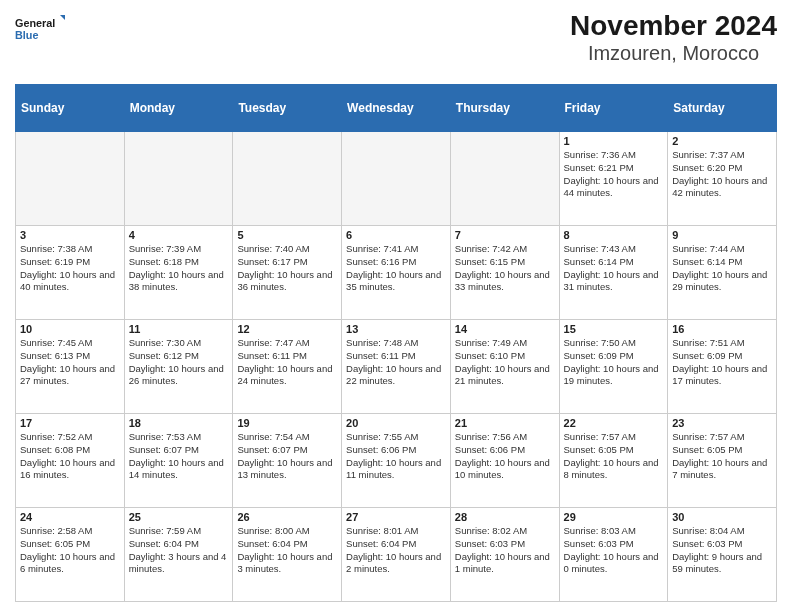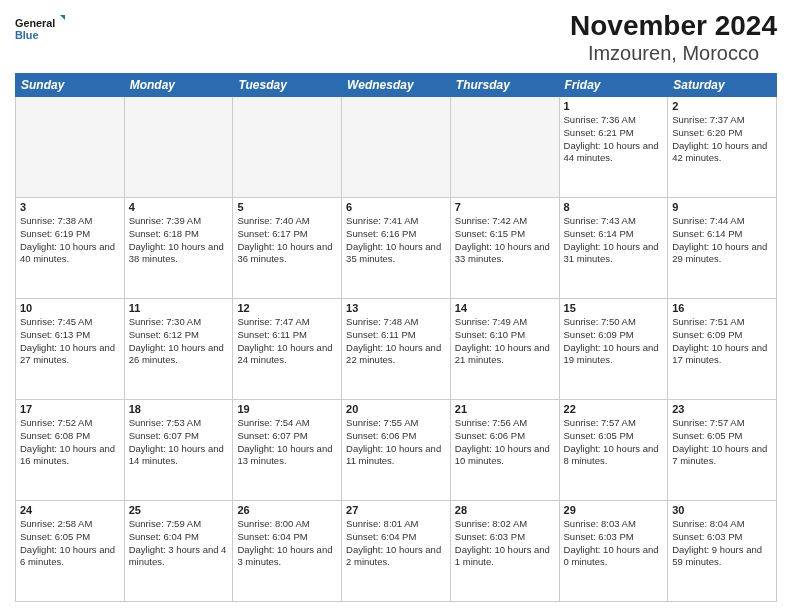--- a/index.html
+++ b/index.html
@@ -9,20 +9,21 @@
       width: 792px;
       height: 612px;
       overflow: hidden;
     }
     .page {
       width: 792px;
       height: 612px;
       padding: 10px 15px;
       display: flex;
       flex-direction: column;
+      gap: 11px;
     }
     .header {
       display: flex;
       justify-content: space-between;
       align-items: flex-start;
       margin-bottom: 8px;
     }
     .logo {
       display: flex;
       align-items: center;
@@ -44,24 +45,23 @@
       flex: 1;
       border: 1px solid #ccc;
       border-collapse: collapse;
       width: 100%;
       table-layout: fixed;
     }
     .calendar th {
       background: #2b6cb0;
       color: #fff;
       text-align: left;
-      padding: 4px 5px;
+      padding: 16px 5px;
       font-size: 12px;
       border: 1px solid #2b6cb0;
-      font-style: italic;
     }
     .calendar td {
       border: 1px solid #ccc;
       vertical-align: top;
       padding: 3px 4px;
       font-size: 10px;
       color: #222;
       background: #fff;
     }
     .calendar td.empty {

